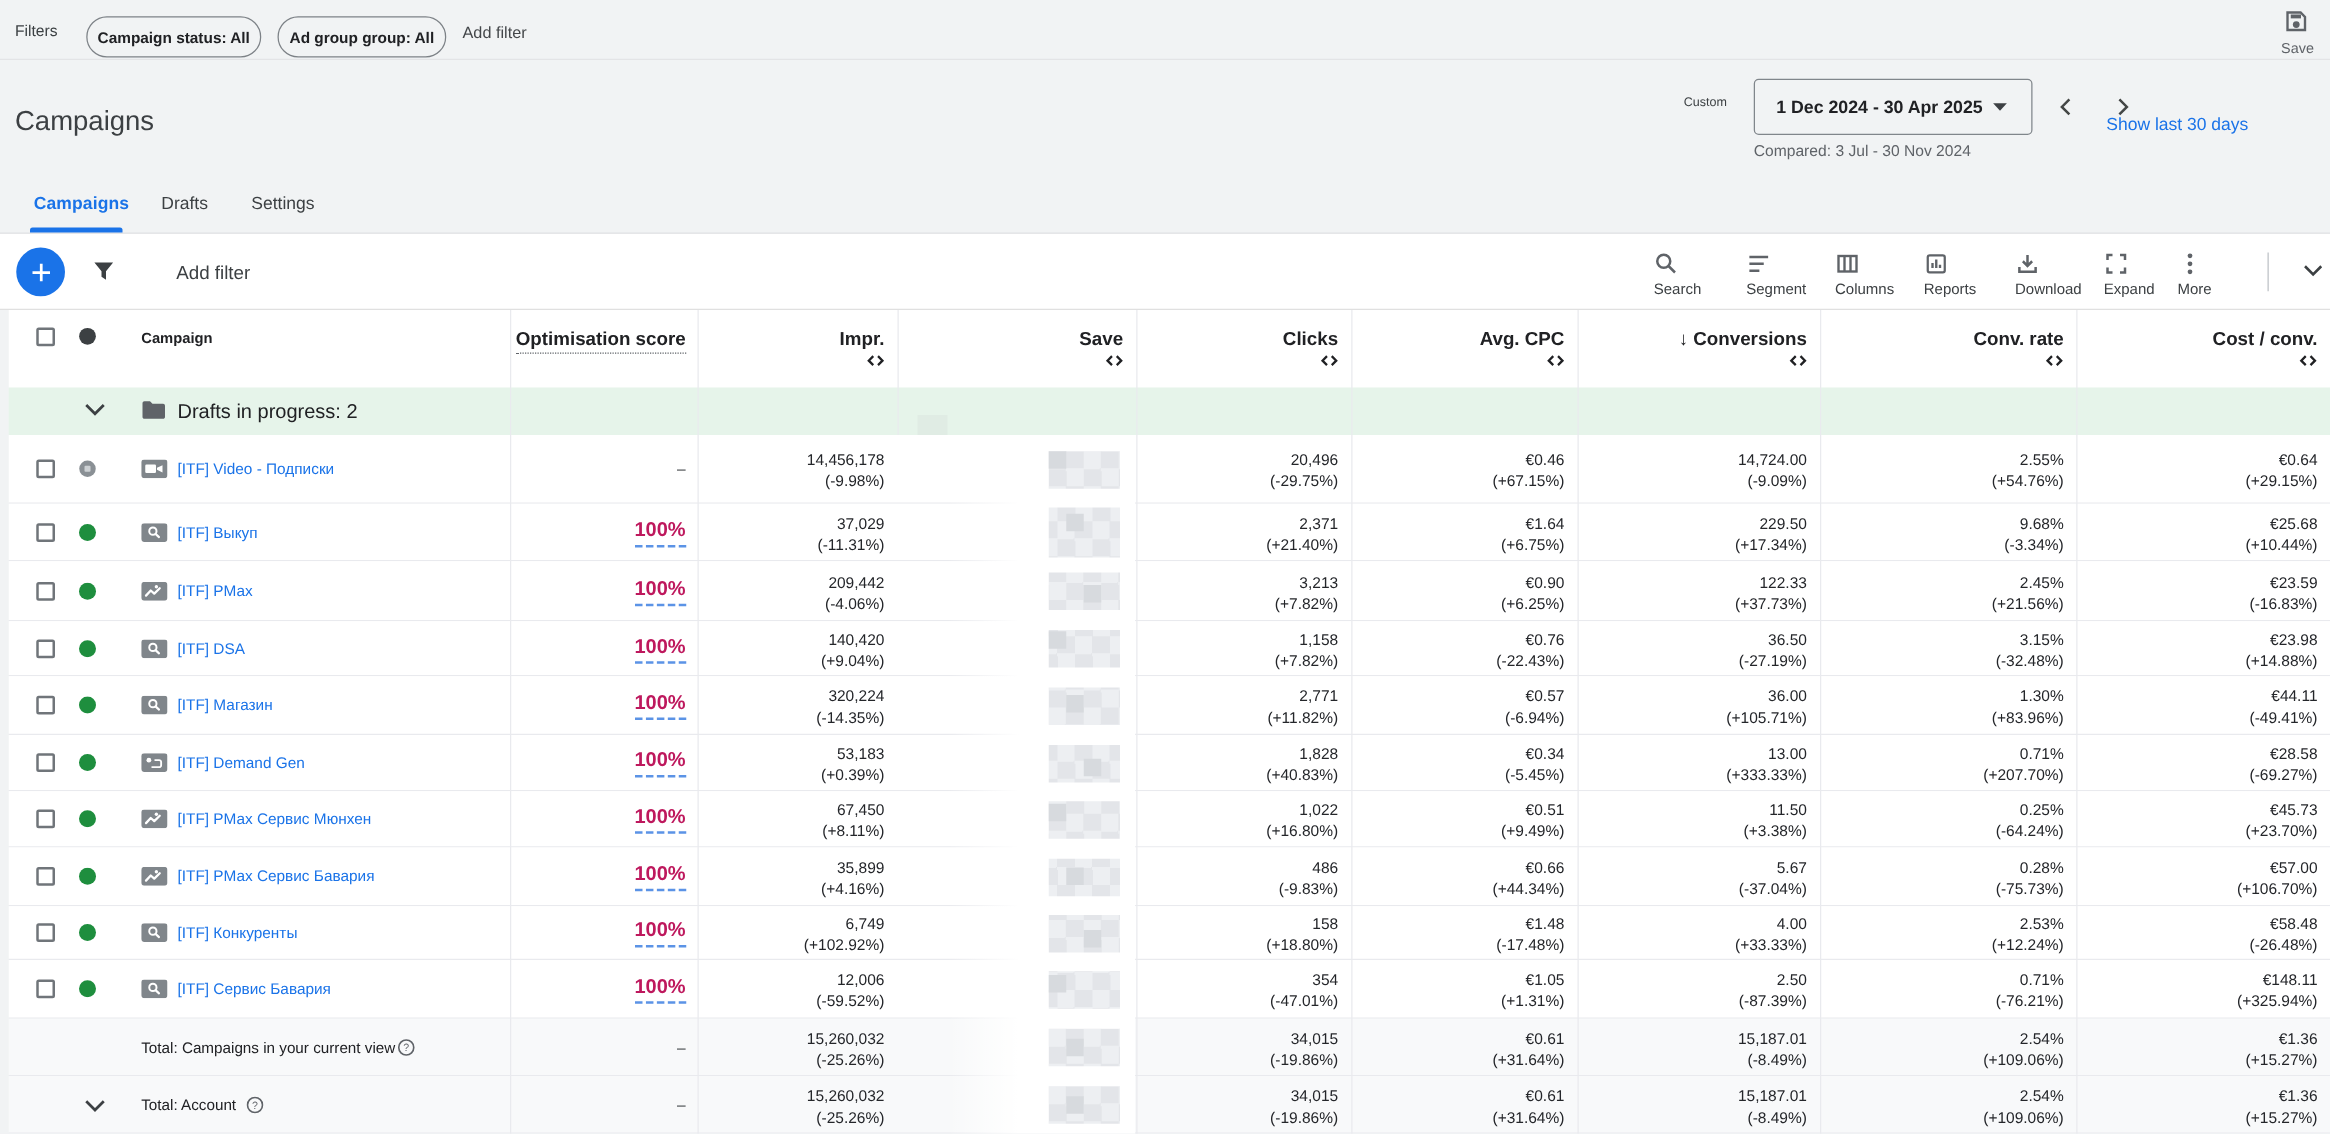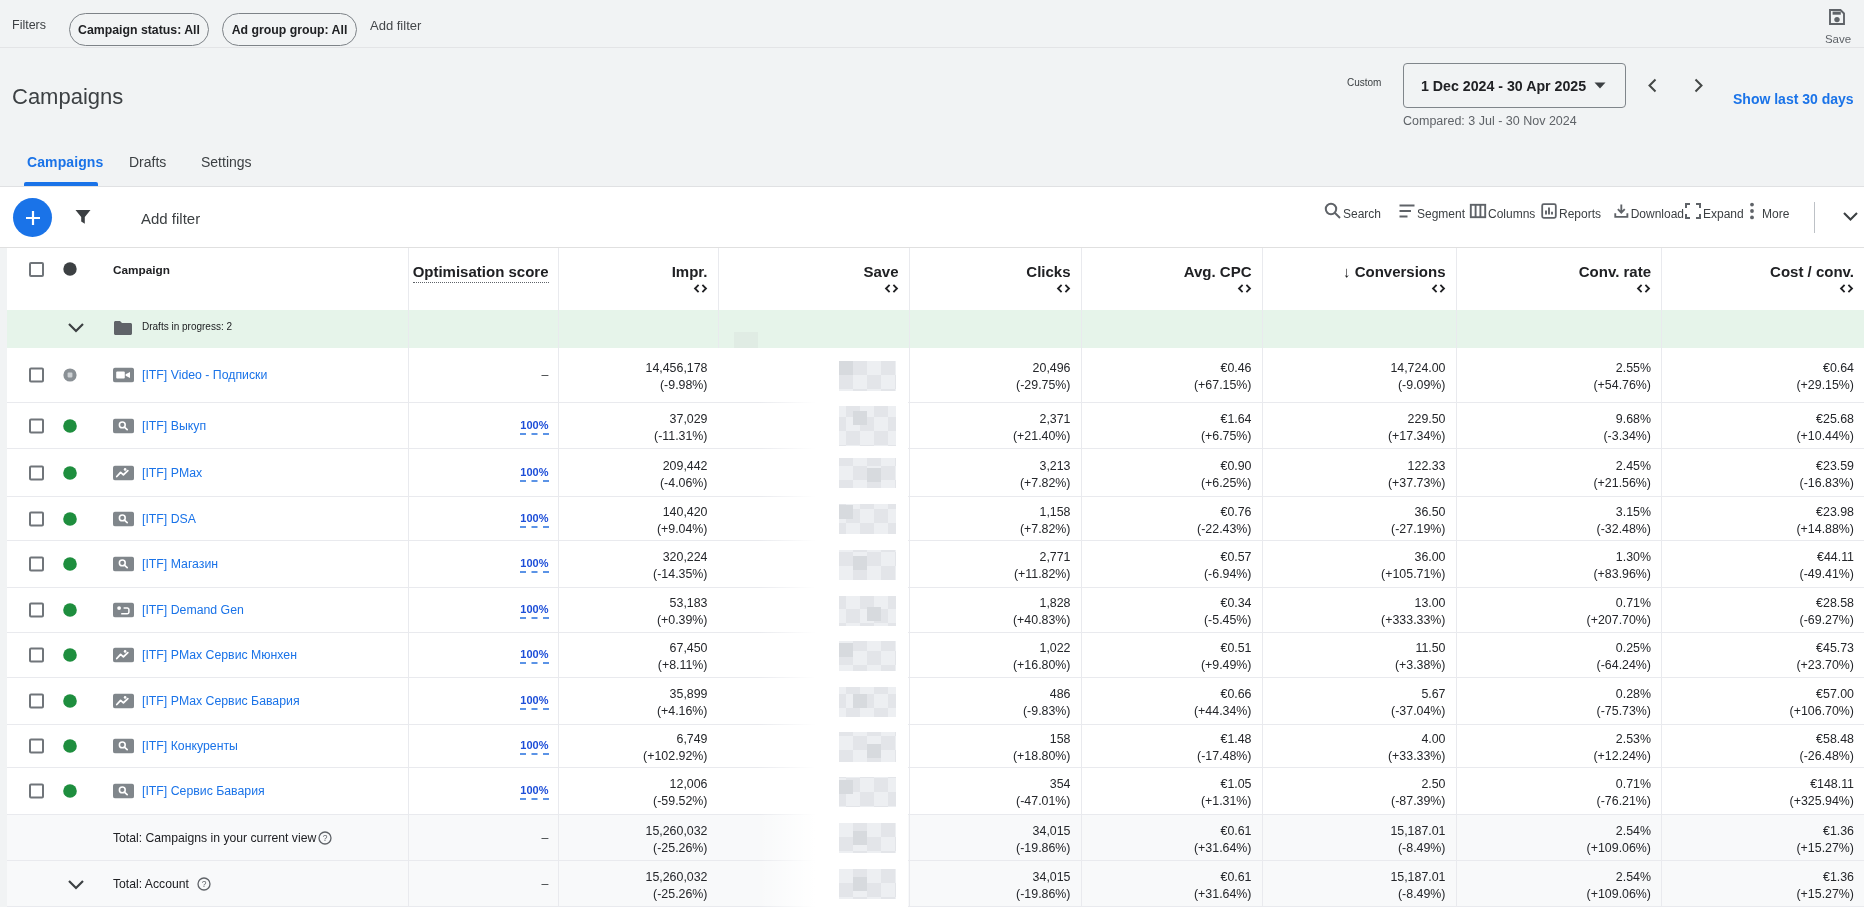--- a/index.html
+++ b/index.html
@@ -4,35 +4,35 @@
 svg{display:block}
 html,body{width:1864px;height:907px;overflow:hidden}
 body{font-family:"Liberation Sans",sans-serif;background:#fff;position:relative}
 .abs{position:absolute}
 .topbar{position:absolute;left:0;top:0;width:1864px;height:48px;background:#f1f3f4;border-bottom:1px solid #e3e4e6}
 .pill{position:absolute;height:33px;top:13px;border:1px solid #7d8287;border-radius:17px;display:flex;align-items:center;font-size:12.3px;font-weight:bold;color:#202124;justify-content:center}
 .headarea{position:absolute;left:0;top:48px;width:1864px;height:139px;background:#f1f3f4;border-bottom:1px solid #e0e1e3}
 .h1{position:absolute;left:12px;top:84px;font-size:22px;color:#3c4043}
 .tab{position:absolute;top:154px;font-size:14px;color:#3c4043}
 .toolbar{position:absolute;left:0;top:188px;width:1864px;height:60px;background:#fff;border-bottom:1px solid #e0e0e0}
-.tbtn{position:absolute;top:201px;width:72px;display:flex;flex-direction:row;align-items:flex-end;color:#3c4043}
+.tbtn{position:absolute;top:201px;width:72px;display:flex;flex-direction:column;align-items:flex-start;color:#3c4043}
 .tbtn .lb{font-size:12px;margin-top:3px;color:#3c4043}
 .thead{position:absolute;left:0;top:248px;width:1864px;height:62px;background:#fff}
 .hlab{position:absolute;font-size:11.8px;font-weight:bold;color:#202124;white-space:nowrap}
 .hstack{position:absolute;top:263px;display:flex;flex-direction:column;align-items:flex-end;font-size:15px;font-weight:bold;color:#202124;white-space:nowrap}
 .hstack .sg{margin-top:4px}
 .greenrow{position:absolute;left:0;top:310px;width:1864px;height:38px;background:#e6f4ea}
 .row{position:absolute;left:0;width:1864px;background:#fff;border-bottom:1px solid #e9eaee}
 .trow{position:absolute;left:0;width:1864px;background:#f8f9fa;border-bottom:1px solid #e9eaee}
 .val{position:absolute;top:50%;transform:translateY(calc(-50% + 2px));text-align:right;font-size:12.4px;color:#24262a;line-height:17px;white-space:nowrap}
 .cb{position:absolute;left:29px;top:50%;transform:translateY(-50%);width:15px;height:15px;border:2px solid #70757a;border-radius:2px;background:#fff}
 .st{position:absolute;left:63px;top:50%;transform:translateY(-50%)}
 .ci{position:absolute;left:113px;top:50%;transform:translateY(-50%)}
 .cl{position:absolute;left:142px;top:50%;transform:translateY(-50%);font-size:12.3px;color:#1a73e8;white-space:nowrap}
-.opt{position:absolute;top:50%;transform:translateY(calc(-50% + 1px));font-size:11px;font-weight:bold;color:#1d4ed8;border-bottom:2px dashed #5b93e6;padding-bottom:2px}
+.opt{position:absolute;top:50%;transform:translateY(calc(-50% + 1px));font-size:16px;font-weight:bold;color:#be185d;border-bottom:2px dashed #5b93e6;padding-bottom:2px}
 .dash{position:absolute;top:50%;transform:translateY(-50%);font-size:12.4px;color:#3c4043}
 .vdiv{position:absolute;width:1px;background:#e9eaee}
 .leftband{position:absolute;left:0;top:248px;width:7px;height:659px;background:#f1f3f4}
 .haze{position:absolute;left:758px;top:348px;width:150px;height:559px;background:linear-gradient(90deg,rgba(255,255,255,0) 0,#fff 57px)}
 .blob{position:absolute;left:839px;width:57px;background:conic-gradient(#e3e5e9 25%,#edeff2 0 50%,#e3e5e9 0 75%,#edeff2 0);background-size:28px 28px}
 .blob .acc{position:absolute;width:14px;height:14px;background:#d7dade}
 </style></head><body>
 <div class="topbar"></div>
 <div class="abs" style="left:12px;top:18px;font-size:12.5px;color:#3c4043">Filters</div>
 <div class="pill" style="left:69px;width:140px">Campaign status: All</div>
@@ -59,21 +59,21 @@
 <div class="abs" style="left:1646px;top:78px">
     <svg width="14" height="15" viewBox="0 0 14 15">
       <path d="M9.5 1.5 L3.5 7.5 L9.5 13.5" fill="none" stroke="#444746" stroke-width="2"></path>
     </svg>
   </div>
 <div class="abs" style="left:1691px;top:78px">
     <svg width="14" height="15" viewBox="0 0 14 15">
       <path d="M4.5 1.5 L10.5 7.5 L4.5 13.5" fill="none" stroke="#444746" stroke-width="2"></path>
     </svg>
   </div>
-<div class="abs" style="left:1733px;top:91px;font-size:14px;font-weight:bold;color:#1a73e8">Show last 30 days</div>
+<div class="abs" style="left:1685px;top:91px;font-size:14px;font-weight:normal;color:#1a73e8">Show last 30 days</div>
 <div class="abs" style="left:1403px;top:114px;font-size:12.5px;color:#5f6368">Compared: 3 Jul - 30 Nov 2024</div>
 <div class="tab" style="left:27px;color:#1a73e8;font-weight:bold;letter-spacing:0.1px">Campaigns</div>
 <div class="tab" style="left:129px">Drafts</div>
 <div class="tab" style="left:201px">Settings</div>
 <div class="abs" style="left:24px;top:182px;width:74px;height:4px;background:#1a73e8;border-radius:2px 2px 0 0"></div>
 <div class="toolbar"></div>
 <div class="abs" style="left:13px;top:198px;width:39px;height:39px;border-radius:50%;background:#1a73e8"></div>
 <div class="abs" style="left:13px;top:198px;width:39px;height:39px;display:flex;align-items:center;justify-content:center">
     <svg width="18" height="18" viewBox="0 0 18 18">
       <path d="M9 2 V16 M2 9 H16" stroke="#fff" stroke-width="2.2"></path>
@@ -222,21 +222,21 @@
 <div class="abs" style="left:67px;top:322px">
     <svg width="18" height="11" viewBox="0 0 18 11">
       <path d="M2 2 L9 9 L16 2" fill="none" stroke="#3c4043" stroke-width="2.2"></path>
     </svg>
   </div>
 <div class="abs" style="left:113px;top:320px">
     <svg width="20" height="16" viewBox="0 0 20 16">
       <path d="M1 2.5 C1 1.7 1.7 1 2.5 1 H7 L9 3 H17.5 C18.3 3 19 3.7 19 4.5 V13.5 C19 14.3 18.3 15 17.5 15 H2.5 C1.7 15 1 14.3 1 13.5 Z" fill="#5f6368"></path>
     </svg>
   </div>
-<div class="abs" style="left:142px;top:321px;font-size:10px;color:#202124">Drafts in progress: 2</div>
+<div class="abs" style="left:142px;top:321px;font-size:16px;color:#202124">Drafts in progress: 2</div>
 <div class="abs" style="left:734px;top:332px;width:24px;height:16px;background:#dbe5de;opacity:.55"></div>
 <div class="row" style="top:348px;height:55px">
 <div class="cb"></div>
 <div class="st">
       <svg width="14" height="14" viewBox="0 0 14 14" style="display:block">
         <circle cx="7" cy="7" r="6.6" fill="#8a9095"></circle>
         <rect x="4.6" y="4.6" width="4.8" height="4.8" rx="0.8" fill="#cdd1d4"></rect>
       </svg>
     </div>
 <div class="ci">

